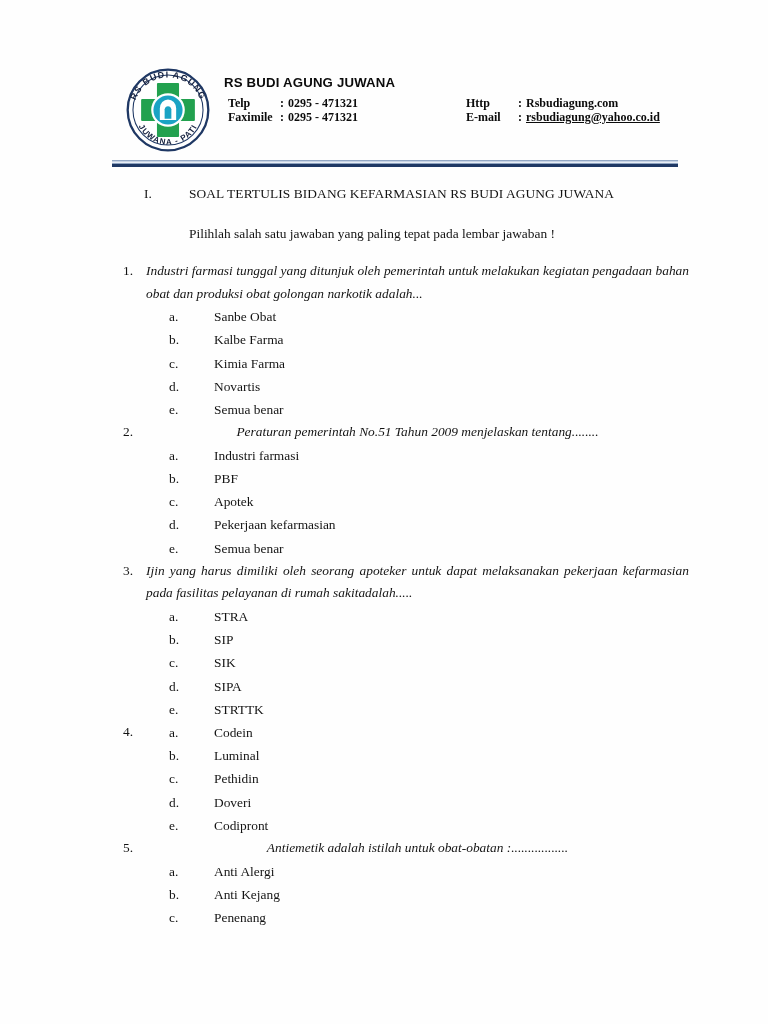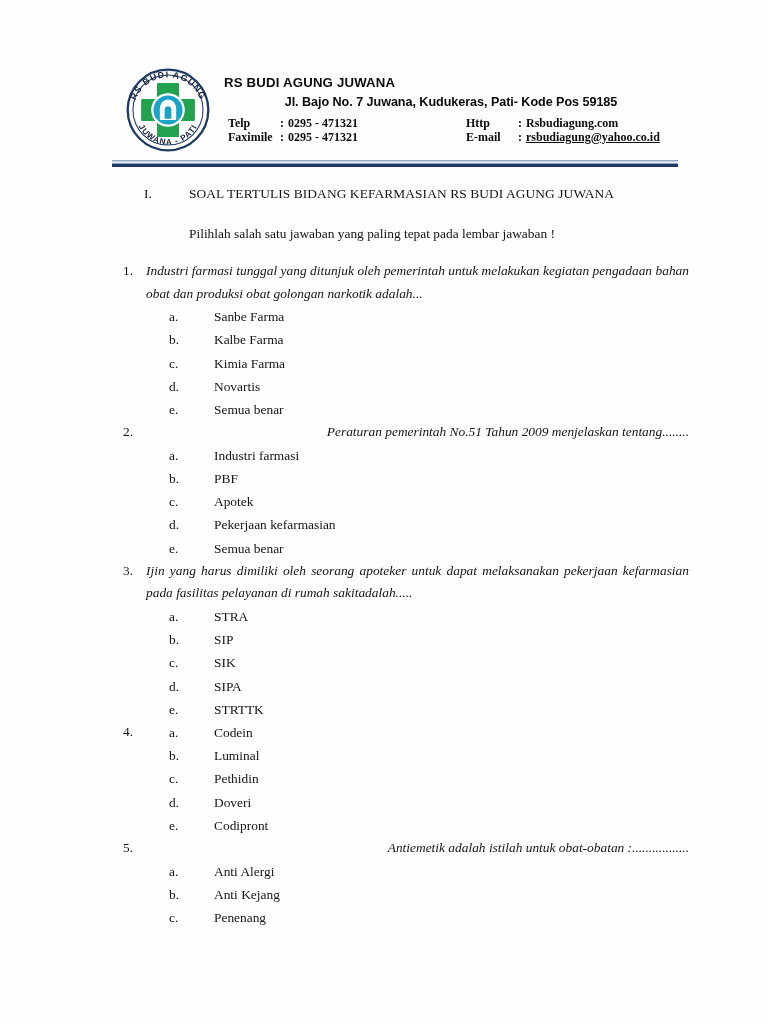--- a/index.html
+++ b/index.html
@@ -168,21 +168,21 @@
   }
 
   .q-text {
     font-size: 13.4px;
     line-height: 22.6px;
     text-align: justify;
     text-justify: inter-word;
     margin: 0;
     font-style: italic;
   }
-  .q-text.single { text-align: right; }
+  .q-text.single { text-align: center; }
 
   .opts {
     list-style: none;
     margin: 0;
     padding: 0;
   }
   .opt {
     position: relative;
     font-size: 13.4px;
     line-height: 23.2px;
@@ -232,21 +232,20 @@
         <circle cx="50" cy="50" r="15.2" fill="#1aa3c4"></circle>
 
         <path d="M 41.5 60.5 L 41.5 48.5 A 8.5 9.5 0 0 1 58.5 48.5 L 58.5 60.5 Z" fill="#ffffff"></path>
 
         <path d="M 46.5 59 L 46.5 49.2 A 3.6 4.2 0 0 1 53.5 49.2 L 53.5 59 Z" fill="#1aa3c4"></path>
       </svg>
     </div>
 
     <div class="org-block">
       <div class="org-name">RS BUDI AGUNG JUWANA</div>
-      <div class="org-address">Jl. Bajo No. 7 Juwana, Kudukeras, Pati- Kode Pos 59185</div>
 
       <div class="contact-grid">
 
         <div class="contact-row">
           <div class="contact-col-left">
             <span class="c-label">Telp</span>
             <span class="c-sep">:</span>
             <span class="c-val">0295 - 471321</span>
           </div>
           <div class="contact-col-right">
@@ -287,21 +286,21 @@
       <span class="roman">I.</span><span>SOAL TERTULIS BIDANG KEFARMASIAN RS BUDI AGUNG JUWANA</span>
     </h1>
 
     <p class="instruction">Pilihlah salah satu jawaban yang paling tepat pada lembar jawaban !</p>
 
     <ol class="qlist" id="questions-container">
         <li class="question">
           <span class="q-num">1.</span>
           <p class="q-text">Industri farmasi tunggal yang ditunjuk oleh pemerintah untuk melakukan kegiatan pengadaan bahan obat dan produksi obat golongan narkotik adalah...</p>
           <ul class="opts">
-            <li class="opt"><span class="opt-letter">a.</span><span>Sanbe Farma</span></li>
+            <li class="opt"><span class="opt-letter">a.</span><span>Sanbe Obat</span></li>
             <li class="opt"><span class="opt-letter">b.</span><span> Kalbe Farma</span></li>
             <li class="opt"><span class="opt-letter">c.</span><span>Kimia Farma</span></li>
             <li class="opt"><span class="opt-letter">d.</span><span>Novartis</span></li>
             <li class="opt"><span class="opt-letter">e.</span><span>Semua benar</span></li>
           </ul>
         </li>
         <li class="question">
           <span class="q-num">2.</span>
           <p class="q-text single"> Peraturan pemerintah No.51 Tahun 2009 menjelaskan tentang........</p>
           <ul class="opts">

